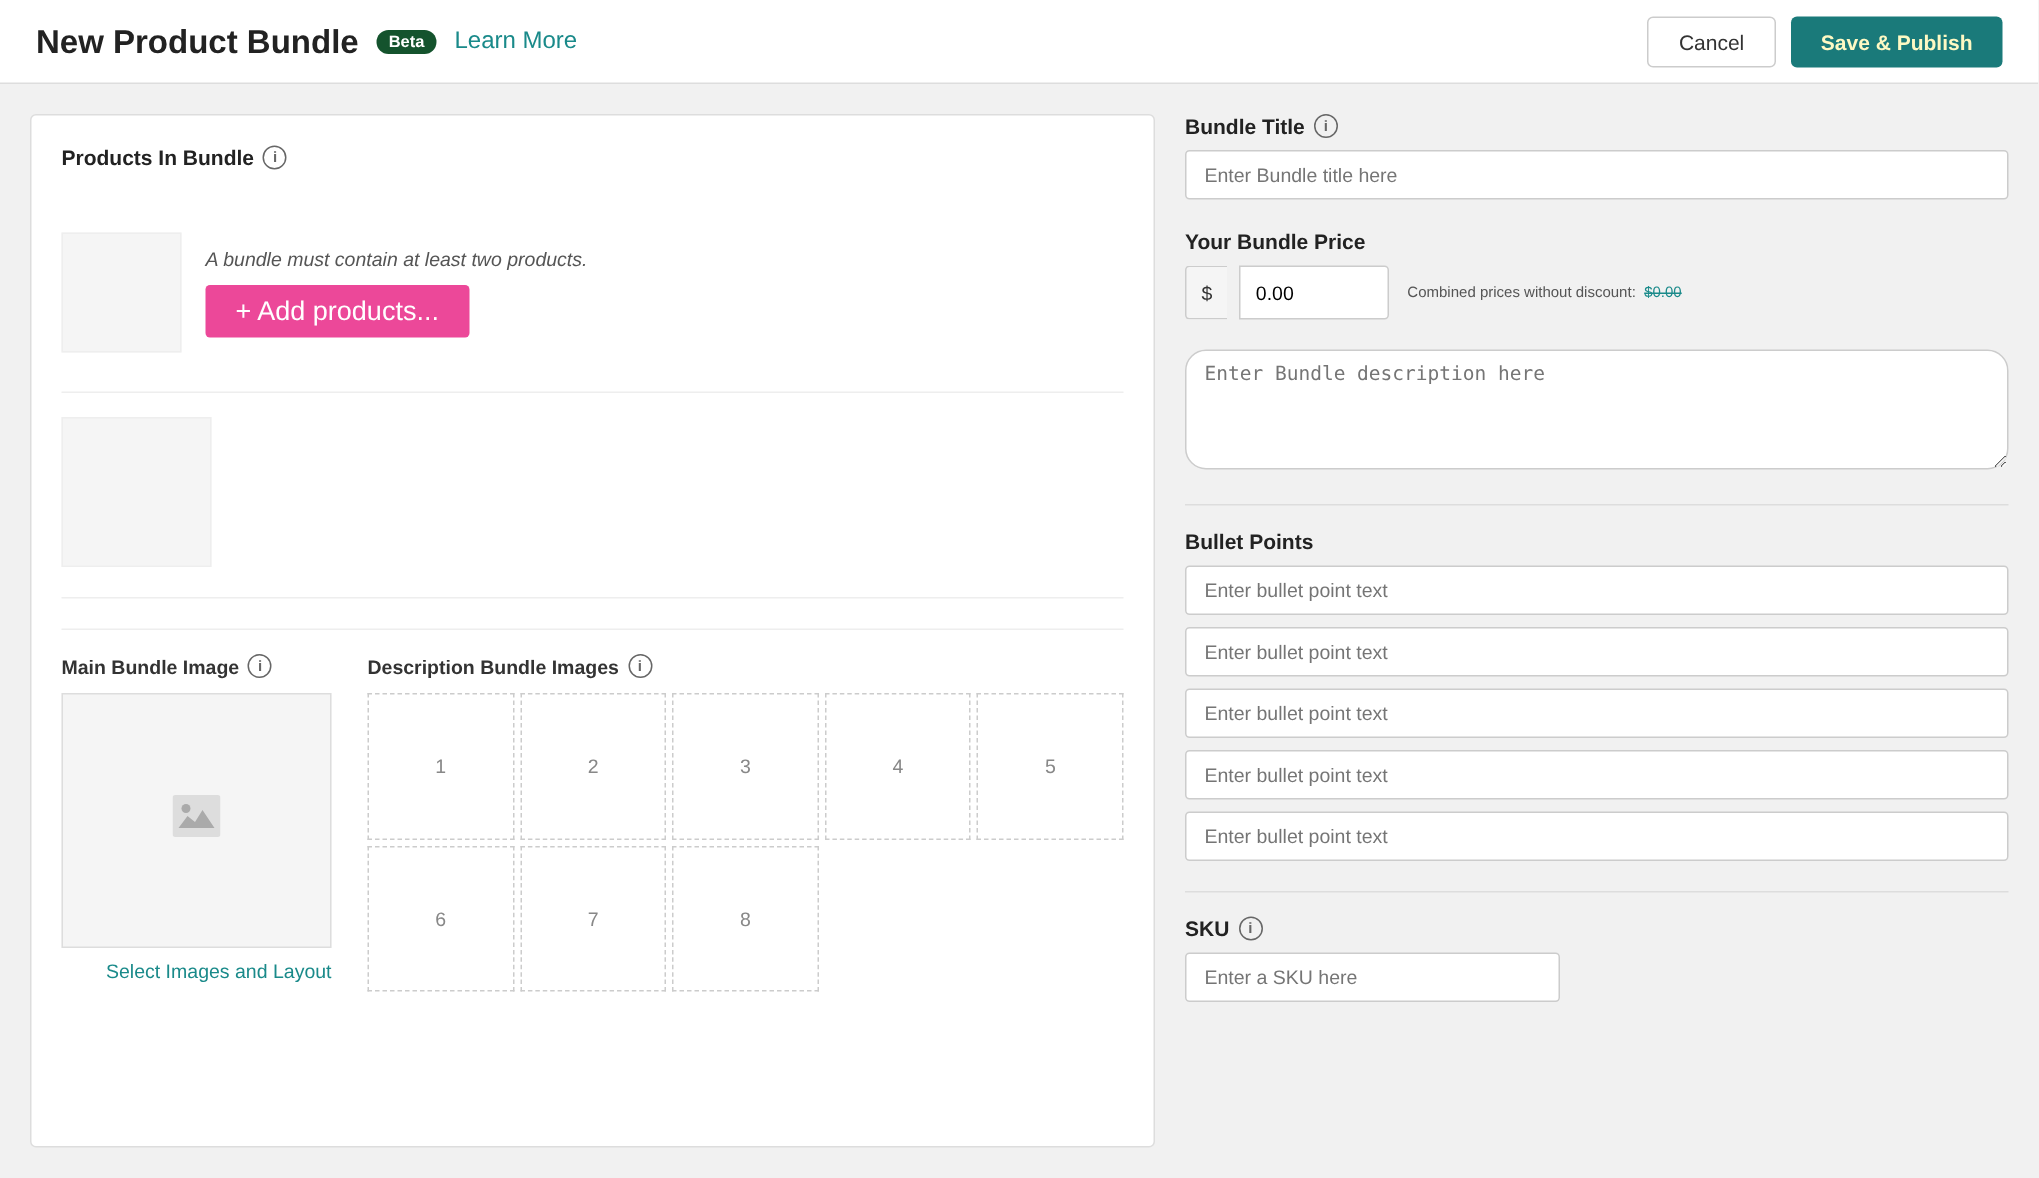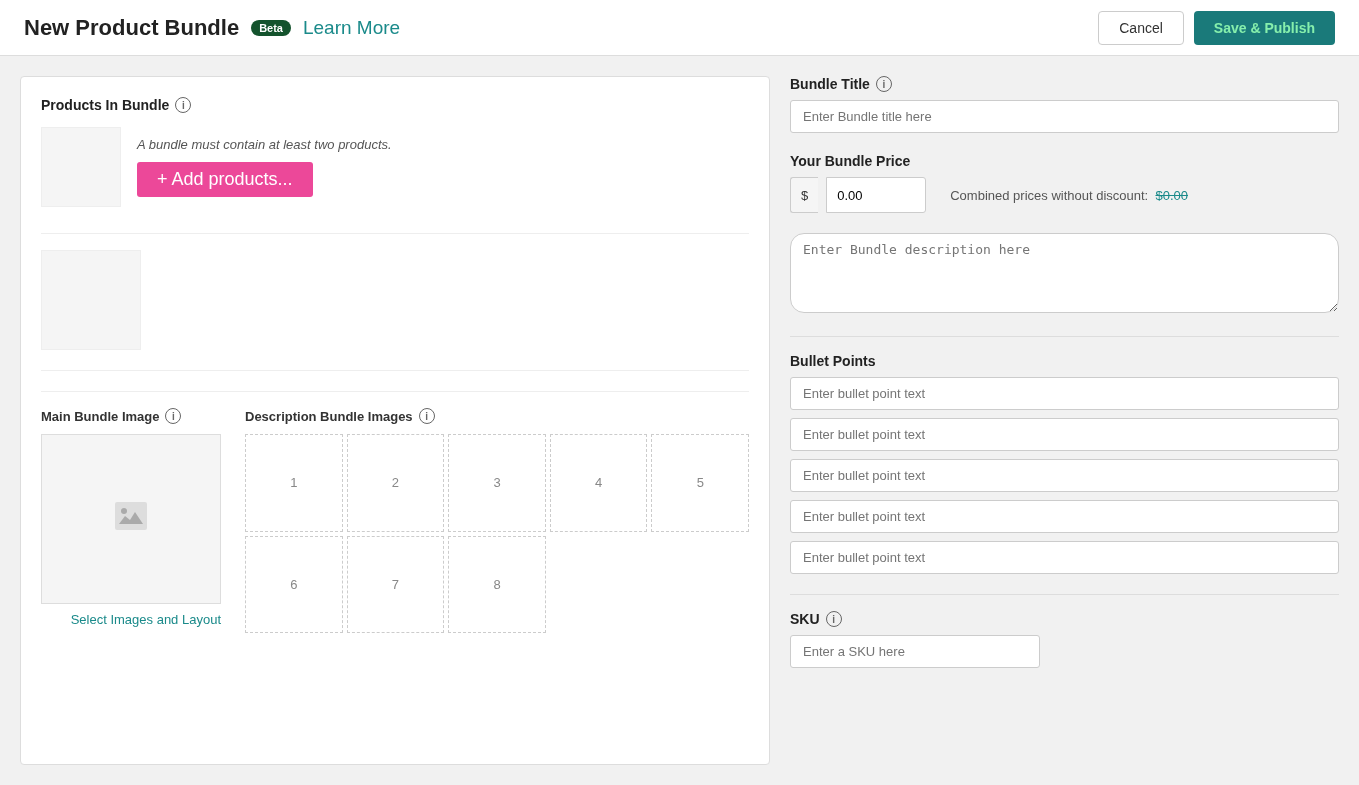--- a/index.html
+++ b/index.html
@@ -34,40 +34,40 @@
       background: #14532d;
       color: #fff;
       font-size: 11px;
       font-weight: bold;
       padding: 2px 8px;
       border-radius: 12px;
     }
     .learn-more-link {
       color: #1a8a8a;
       text-decoration: none;
-      font-size: 19px;
+      font-size: 16px;
       cursor: pointer;
     }
     .header-right {
       display: flex;
       gap: 10px;
     }
     .btn-cancel {
       background: #fff;
       border: 1px solid #ccc;
       color: #333;
       padding: 8px 20px;
       border-radius: 4px;
       cursor: pointer;
       font-size: 14px;
     }
     .btn-save {
       background: #1a7a7a;
       border: none;
-      color: #86efac;
+      color: #fef9c3;
       padding: 8px 20px;
       border-radius: 4px;
       cursor: pointer;
       font-size: 14px;
       font-weight: 600;
     }
 
     
     .main-content {
       display: flex;
@@ -93,21 +93,21 @@
     }
 
     
     .section-header {
       display: flex;
       align-items: center;
       gap: 6px;
       font-weight: 600;
       font-size: 14px;
       color: #222;
-      margin-bottom: 4px;
+      margin-bottom: 32px;
     }
     .info-icon {
       display: inline-flex;
       align-items: center;
       justify-content: center;
       width: 16px;
       height: 16px;
       border: 1px solid #666;
       border-radius: 50%;
       font-size: 10px;
@@ -279,23 +279,23 @@
     }
     .price-input {
       width: 100px;
       padding: 8px 10px;
       border: 1px solid #ccc;
       border-radius: 0 3px 3px 0;
       font-size: 13px;
       height: 36px;
     }
     .combined-price-text {
-      font-size: 13px;
+      font-size: 10px;
       color: #555;
-      margin-left: 16px;
+      margin-left: 4px;
     }
     .strikethrough-price {
       color: #1a8a8a;
       text-decoration: line-through;
     }
 
     .textarea-input {
       width: 100%;
       padding: 8px 12px;
       border: 1px solid #ccc;

